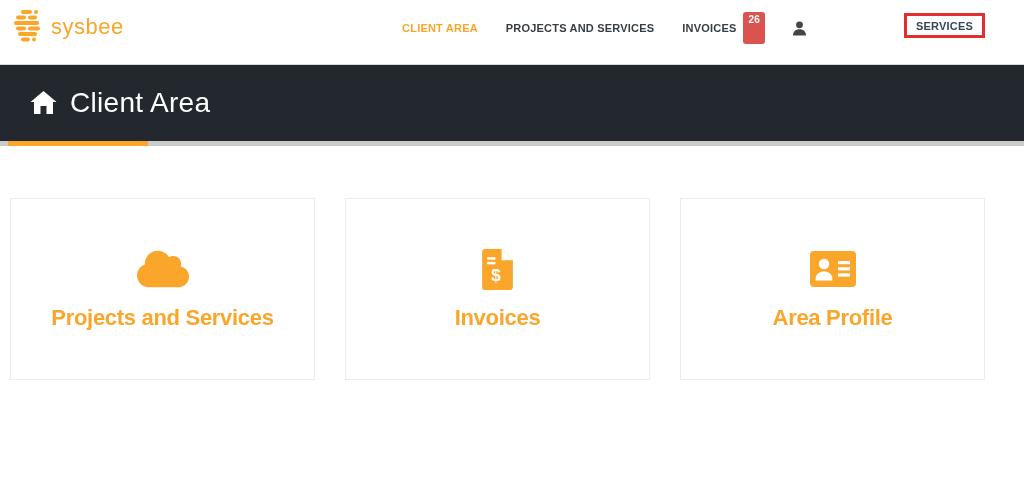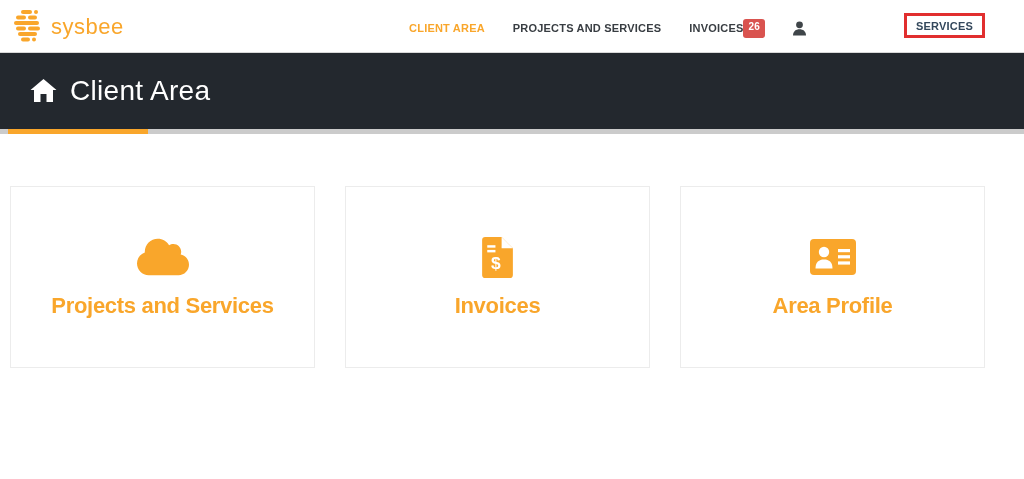--- a/index.html
+++ b/index.html
@@ -1,31 +1,31 @@
 <!DOCTYPE html>
 <html style="--accent_orange: #f9a62b; --header_dark: #23282e; --badge_red: #d9534f; --highlight_red: #e12f2f; --nav_text: #383d42; --language_text: #33475b; --progress_track: #cbcbcb; --card_border: #ececec;"><head>
 <meta charset="utf-8">
 <style>
   * { margin:0; padding:0; box-sizing:border-box; }
   html,body { width:1024px; height:479px; background:#fff; overflow:hidden;
               font-family:"Liberation Sans","DejaVu Sans",sans-serif; }
 
   
-  .topbar { position:relative; height:52px; background:#fff; }
+  .topbar { position:relative; height:64px; background:#fff; }
 
   .logo { position:absolute; left:13px; top:10px; display:flex; align-items:center; gap:8px; cursor:pointer; }
   .logo-text { color:var(--accent_orange); font-size:22px; font-weight:400; letter-spacing:.5px; }
 
   .nav { position:absolute; right:218px; top:0; height:56px; display:flex; align-items:center; white-space:nowrap; }
   .nav-item { font-size:11px; font-weight:bold; color:var(--nav_text); letter-spacing:.2px;
               cursor:pointer; display:flex; align-items:center; }
   .nav-item.active { color:var(--accent_orange); }
   .nav-item + .nav-item { margin-left:28px; }
   .badge { display:inline-block; background:var(--badge_red); color:#fff; font-size:10px; font-weight:bold;
-           line-height:1; padding:3px 5px 6px; border-radius:3px; }
+           line-height:1; padding:3px 5px 19px; border-radius:3px; margin-left:7px; }
   .user-btn { margin-left:13px; cursor:pointer; display:flex; align-items:center; }
 
   .lang-highlight { position:absolute; right:39px; top:13px; border:3px solid var(--highlight_red);
                     background:#fff; }
   .lang-btn { display:block; padding:4px 9px 3px; color:var(--language_text); font-size:11px;
               font-weight:bold; letter-spacing:.2px; cursor:pointer; }
 
   
   .titlebar { height:77px; background:var(--header_dark); border-top:1px solid #d8d8d8;
               display:flex; align-items:center; padding-left:30px; }

